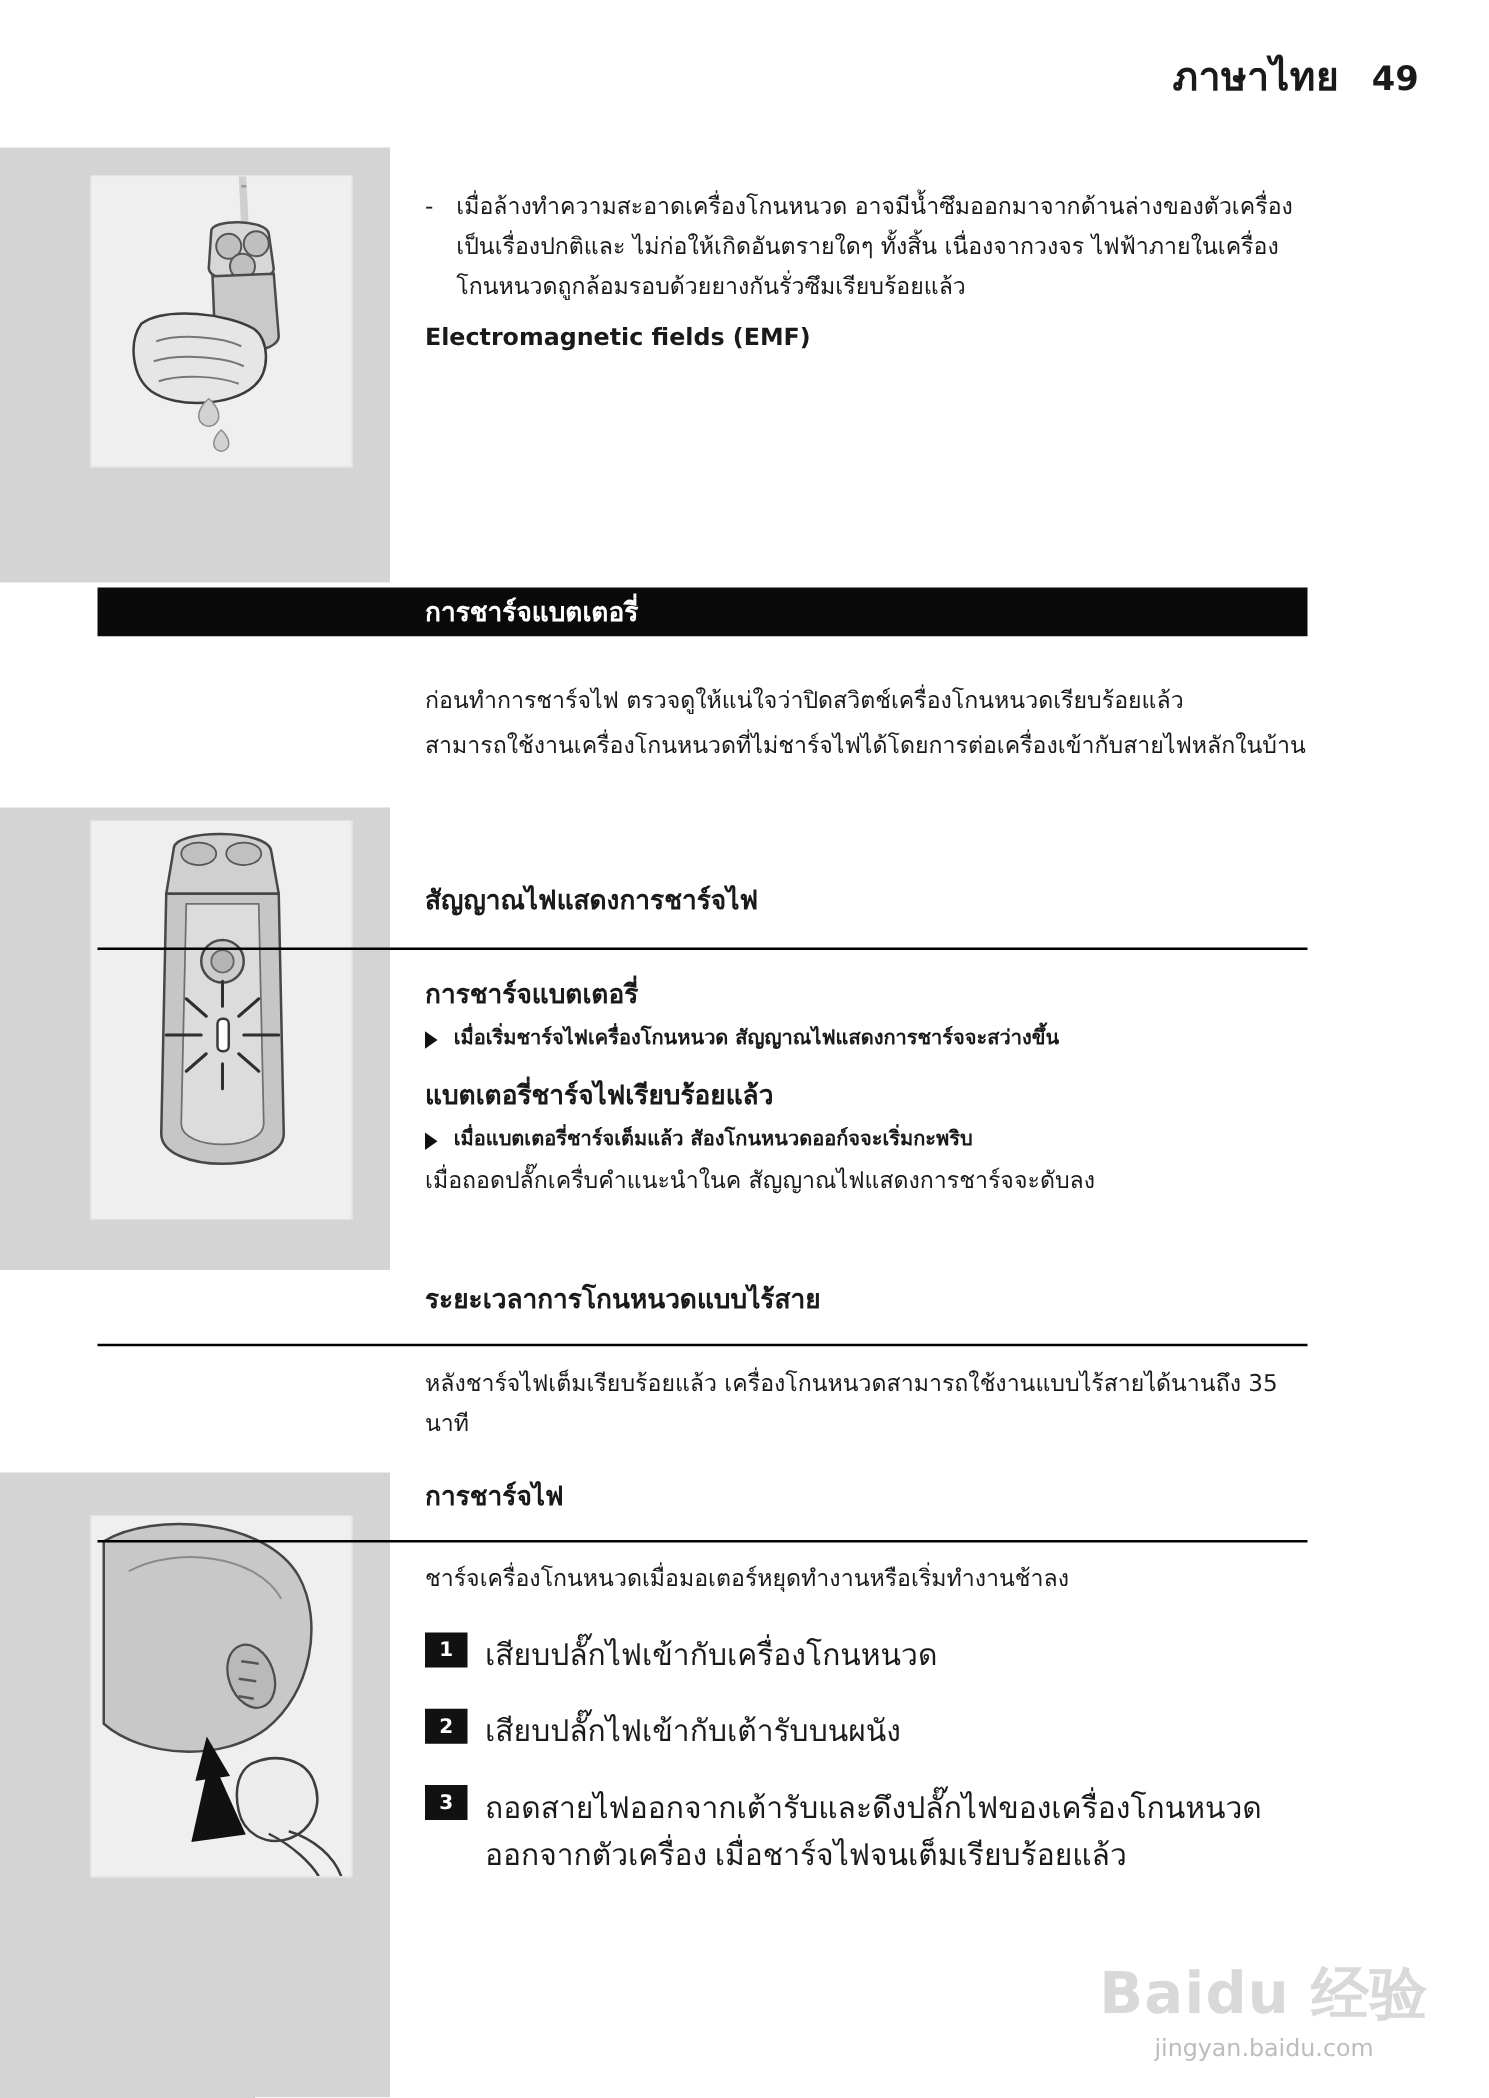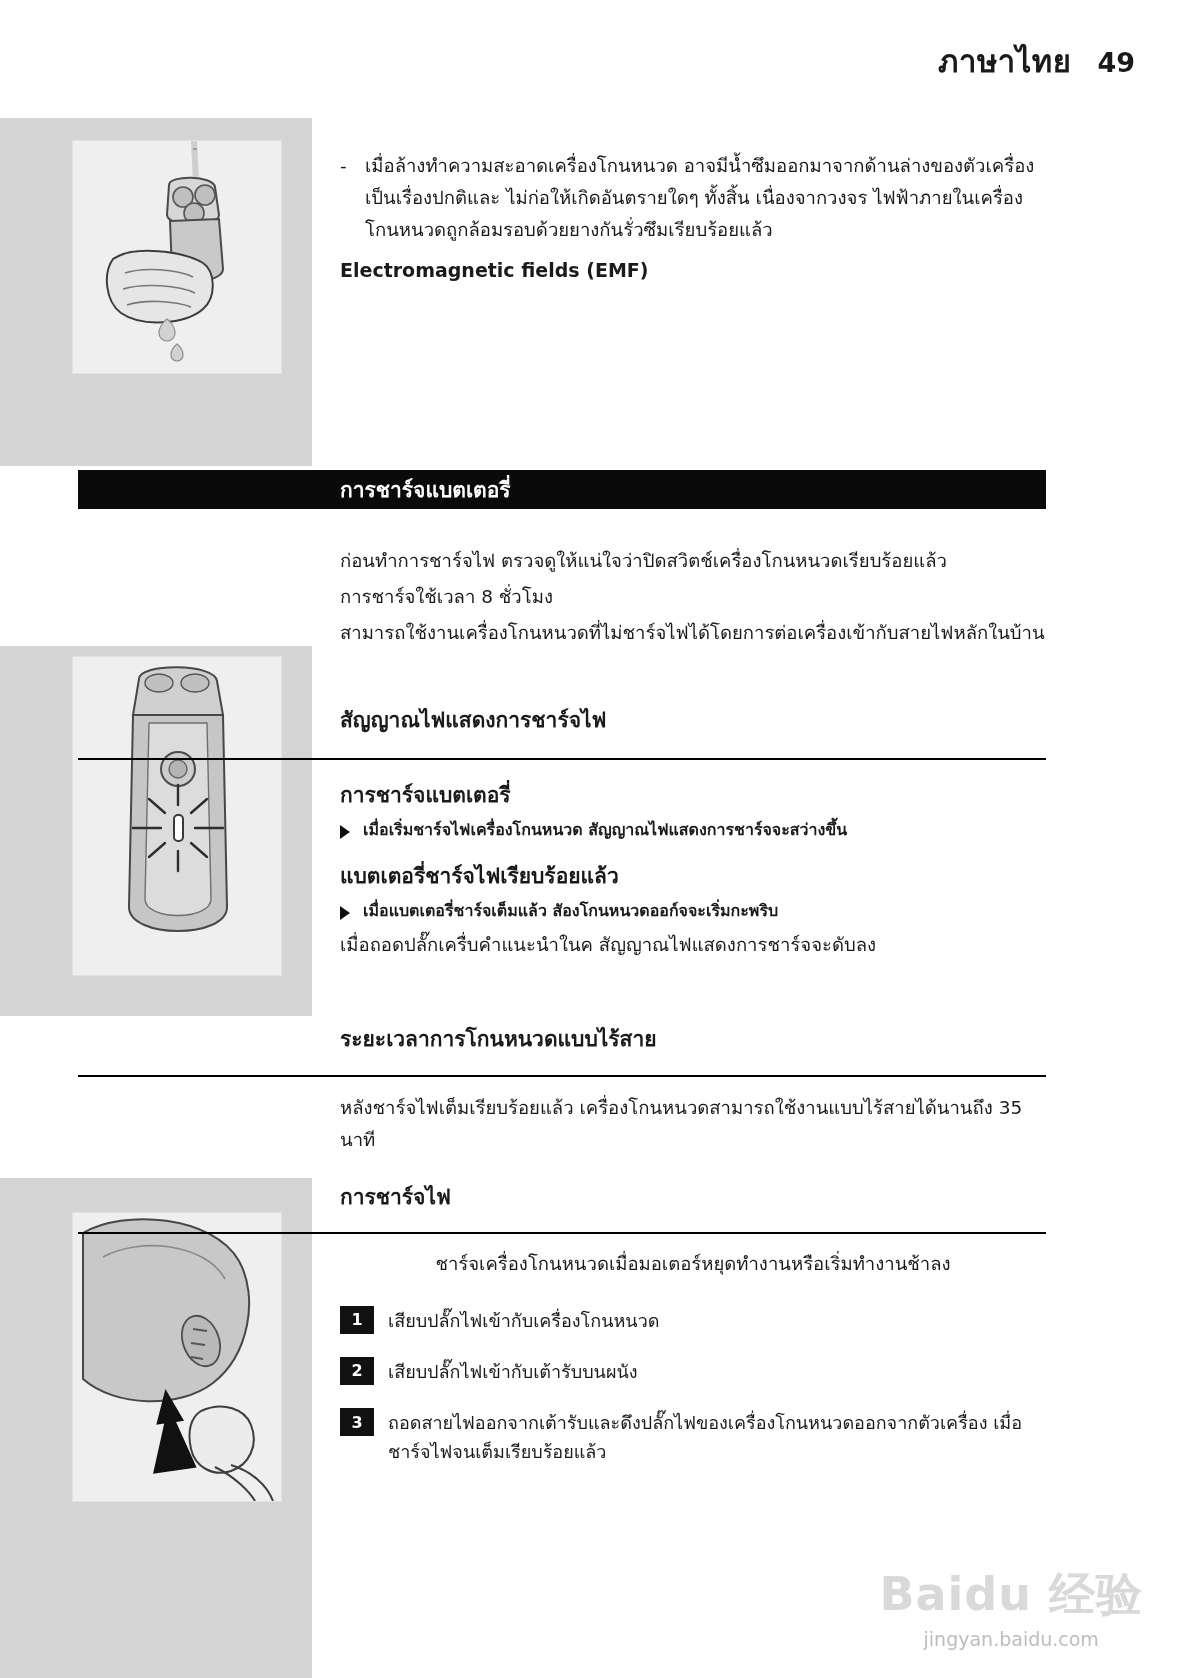--- a/index.html
+++ b/index.html
@@ -157,22 +157,23 @@
     height: 28px;
     background: #111111;
     color: #ffffff;
     font-size: 16px;
     font-weight: bold;
     display: flex;
     align-items: center;
     justify-content: center;
   }
   .step-text {
-    font-size: 18px;
+    font-size: 24px;
     line-height: 1.62;
+    font-family: Liberation Serif, serif;
   }
 
   
   .watermark {
     position: absolute;
     right: 48px;
     bottom: 28px;
     text-align: center;
     color: #cfcfcf;
     user-select: none;
@@ -289,21 +290,20 @@
     </div>
     <div class="h-bold">Electromagnetic fields (EMF)</div>
   </div>
 
   <div class="section-bar" style="top:470px;">
     <span>การชาร์จแบตเตอรี่</span>
   </div>
 
   <div class="content" style="top:545px;">
     <div class="para">ก่อนทำการชาร์จไฟ ตรวจดูให้แน่ใจว่าปิดสวิตช์เครื่องโกนหนวดเรียบร้อยแล้ว</div>
-    <div class="para">การชาร์จใช้เวลา 8 ชั่วโมง</div>
     <div class="para">สามารถใช้งานเครื่องโกนหนวดที่ไม่ชาร์จไฟได้โดยการต่อเครื่องเข้ากับสายไฟหลักในบ้าน</div>
   </div>
 
   <div class="content" style="top:703px;">
     <div class="sub-head">สัญญาณไฟแสดงการชาร์จไฟ</div>
   </div>
   <div class="rule" style="top:758px;"></div>
 
   <div class="content" style="top:778px;">
     <div class="sub-head">การชาร์จแบตเตอรี่</div>
@@ -327,21 +327,21 @@
   <div class="content" style="top:1092px;">
     <div class="para">หลังชาร์จไฟเต็มเรียบร้อยแล้ว เครื่องโกนหนวดสามารถใช้งานแบบไร้สายได้นานถึง 35 นาที</div>
   </div>
 
   <div class="content" style="top:1180px;">
     <div class="sub-head">การชาร์จไฟ</div>
   </div>
   <div class="rule" style="top:1232px;"></div>
 
   <div class="content" style="top:1248px;">
-    <div class="para" style="margin-bottom:26px;text-align:center;">ชาร์จเครื่องโกนหนวดเมื่อมอเตอร์หยุดทำงานหรือเริ่มทำงานช้าลง</div>
+    <div class="para" style="margin-bottom:26px;">ชาร์จเครื่องโกนหนวดเมื่อมอเตอร์หยุดทำงานหรือเริ่มทำงานช้าลง</div>
 
     <div class="step">
       <div class="step-num">1</div>
       <div class="step-text">เสียบปลั๊กไฟเข้ากับเครื่องโกนหนวด</div>
     </div>
     <div class="step">
       <div class="step-num">2</div>
       <div class="step-text">เสียบปลั๊กไฟเข้ากับเต้ารับบนผนัง</div>
     </div>
     <div class="step">

